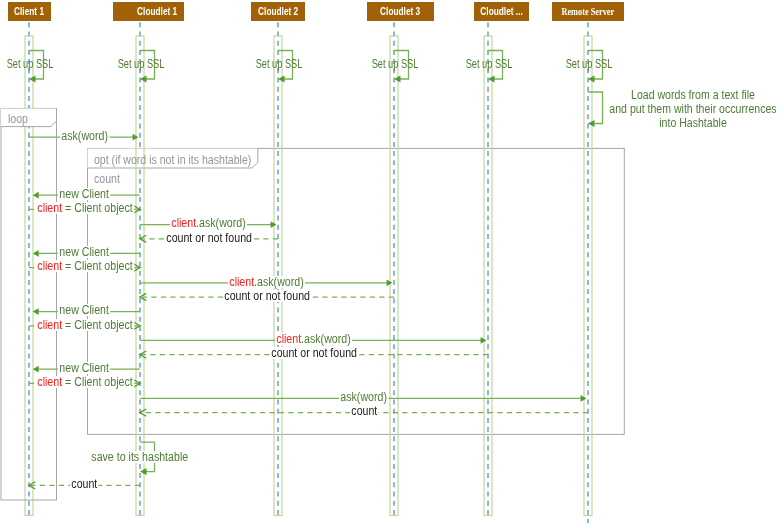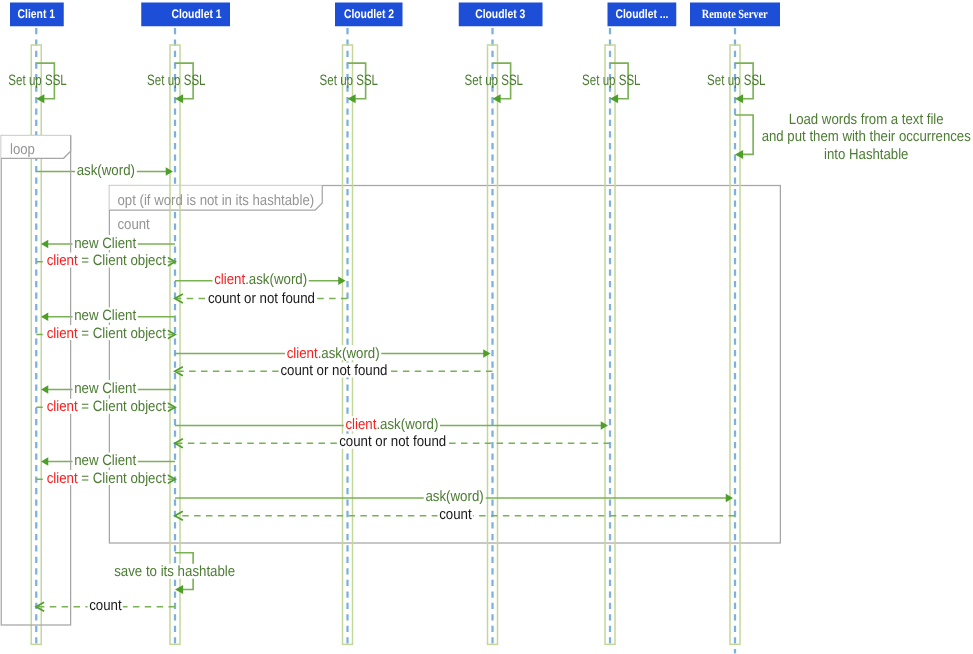--- a/index.html
+++ b/index.html
@@ -1,19 +1,19 @@
 <!DOCTYPE html>
 <html><head>
 <meta charset="utf-8">
 <style>
   html,body{margin:0;padding:0;background:#ffffff;}
   body{width:778px;height:523px;overflow:hidden;font-family:"Liberation Sans",sans-serif;}
   #stage{position:relative;width:778px;height:523px;background:#fff;}
   #canvas{position:absolute;left:0;top:0;}
-  .lifeline-head{position:absolute;background:#1d4ed8;color:#fff;
+  .lifeline-head{position:absolute;background:#a16207;color:#fff;
     display:flex;align-items:center;justify-content:center;}
   .lifeline-head > span{font-weight:bold;font-size:10px;display:inline-block;
     transform:scaleX(0.83);transform-origin:center;white-space:nowrap;
     position:relative;top:-0.3px;}
   .lbl{position:absolute;white-space:nowrap;font-size:12px;line-height:1;filter:opacity(1);}
   .lbl.grn{color:#4c7c33;}
   .lbl.blk{color:#1a1a1a;}
   .lbl.gry{color:#959595;}
   .lbl .red{color:#fb1c1c;}
 </style>
@@ -103,27 +103,27 @@
         <path d="M 1 126.60000000000001 L 50.9 126.60000000000001 L 56.5 121.00000000000001 L 56.5 108.4" fill="none" stroke="#a6a6a6" stroke-width="1"></path>
       </g>
     </svg>
   <div id="overlay"></div>
 <div class="lifeline-head" style="left: 7.5px; top: 2px; width: 43px; height: 19.3px;">
       <span>Client 1</span>
     </div>
     <div class="lifeline-head" style="left: 113px; top: 2px; width: 54px; height: 19.3px; padding-left: 17px;">
       <span>Cloudlet 1</span>
     </div>
-    <div class="lifeline-head" style="left: 250.75px; top: 2px; width: 54.5px; height: 19.3px; margin-left: 17px;">
+    <div class="lifeline-head" style="left: 250.75px; top: 2px; width: 54.5px; height: 19.3px;">
       <span>Cloudlet 2</span>
     </div>
     <div class="lifeline-head" style="left: 366.75px; top: 2px; width: 67px; height: 19.3px;">
       <span>Cloudlet 3</span>
     </div>
-    <div class="lifeline-head" style="left: 486px; top: 2px; width: 55px; height: 19.3px;">
+    <div class="lifeline-head" style="left: 474px; top: 2px; width: 55px; height: 19.3px;">
       <span>Cloudlet ...</span>
     </div>
     <div class="lifeline-head" style="left: 552px; top: 2px; width: 72px; height: 19.3px; font-family: Liberation Serif, serif;">
       <span>Remote Server</span>
     </div>
     <div class="lbl grn" style="top: 58px; left: 0px; width: 58px; text-align: center; transform: scaleX(0.77);">Set up SSL</div>
     <div class="lbl grn" style="top: 58px; left: 111px; width: 58px; text-align: center; transform: scaleX(0.77);">Set up SSL</div>
     <div class="lbl grn" style="top: 58px; left: 249px; width: 58px; text-align: center; transform: scaleX(0.77);">Set up SSL</div>
     <div class="lbl grn" style="top: 58px; left: 365px; width: 58px; text-align: center; transform: scaleX(0.77);">Set up SSL</div>
     <div class="lbl grn" style="top: 58px; left: 459px; width: 58px; text-align: center; transform: scaleX(0.77);">Set up SSL</div>

